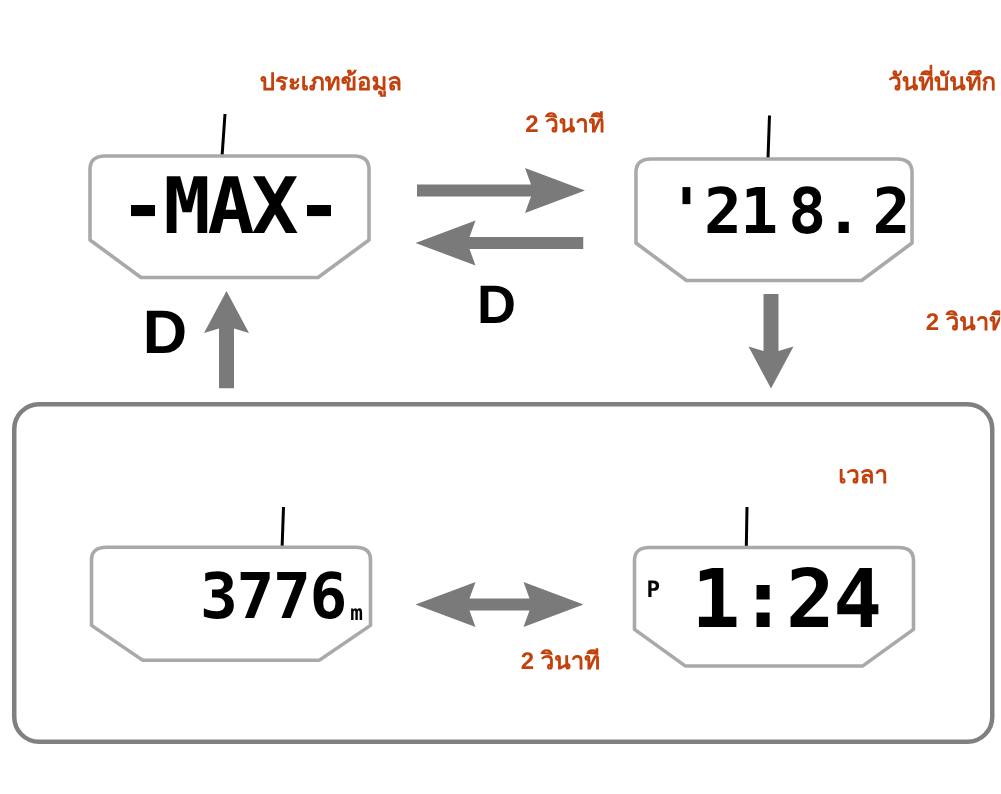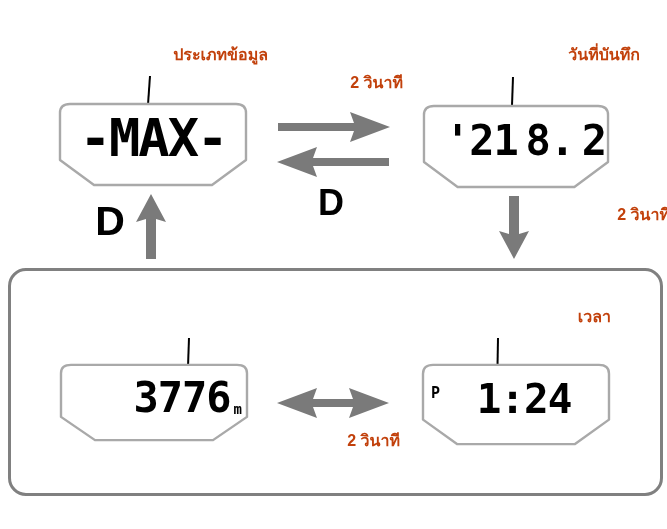--- a/index.html
+++ b/index.html
@@ -34,21 +34,21 @@
   #lcd-max{left:58px;top:102px;width:190px;height:85px;}
   #lcd-max .lcd-text{padding-bottom:13px;font-size:52px;letter-spacing:-2px;}
 
   
   #lbl-interval-top{left:263px;top:70px;width:140px;}
   #arrow-right{left:278px;top:111px;width:112px;height:32px;}
   #arrow-left{left:277px;top:146px;width:112px;height:32px;}
   #lbl-d-top{left:301px;top:182px;width:60px;font-size:36px;}
 
   
-  #lbl-date{left:400px;top:42px;width:240px;}
+  #lbl-date{left:424px;top:42px;width:240px;}
   #conn-date{left:512px;top:77px;height:33px;transform:rotate(2deg);}
   #lcd-date{left:422px;top:104px;width:188px;height:85px;}
   #lcd-date .lcd-text{
     left:23px;right:4px;bottom:12px;justify-content:space-between;
     font-size:42px;letter-spacing:-1px;
   }
 
   
   #arrow-down{left:498px;top:196px;width:32px;height:63px;}
   #lbl-interval-right{left:550px;top:202px;width:120px;}
@@ -64,24 +64,24 @@
   #lbl-altitude,-#lbl-time{width:180px;}
   #lbl-altitude{width:180px;}
   #conn-altitude{left:188px;top:338px;height:38px;transform:rotate(2deg);}
   #lcd-alt{left:59px;top:363px;width:190px;height:79px;}
   #lcd-alt .lcd-text{
     justify-content:flex-end;align-items:center;padding-right:7px;padding-bottom:11px;
   }
   #alt-value{font-size:42px;letter-spacing:-1px;}
   #alt-unit{font-size:14px;margin-left:3px;align-self:flex-end;margin-bottom:14px;}
 
-  #lbl-time{left:431px;top:304px;width:180px;}
+  #lbl-time{left:412px;top:304px;width:180px;}
   #conn-time{left:497px;top:338px;height:38px;transform:rotate(1deg);}
   #lcd-time{left:421px;top:363px;width:190px;height:83px;}
-  #lcd-time .lcd-text{padding-left:16px;padding-bottom:11px;font-size:41px;letter-spacing:-1px;}
+  #lcd-time .lcd-text{padding-left:16px;padding-bottom:11px;font-size:54px;letter-spacing:-1px;}
   #pm-indicator{
     position:absolute;left:10px;top:21px;font-family:"DejaVu Sans Mono", monospace;
     font-weight:bold;font-size:15px;color:#000;
   }
 
   #arrow-swap{left:277px;top:387px;width:112px;height:32px;}
   #lbl-interval-bottom{left:260px;top:428px;width:140px;}
 </style>
 </head>
 <body>

